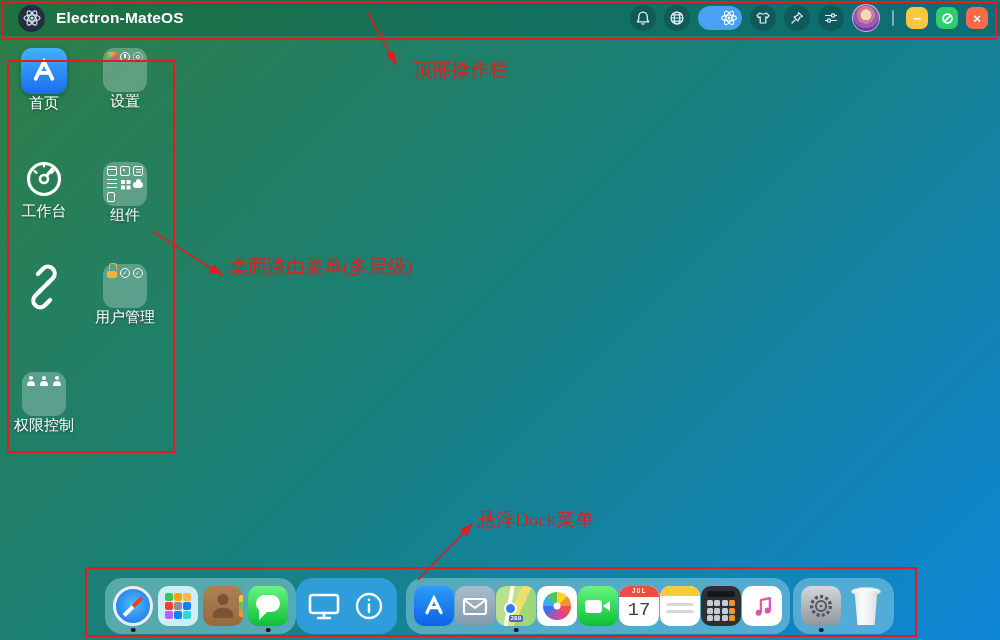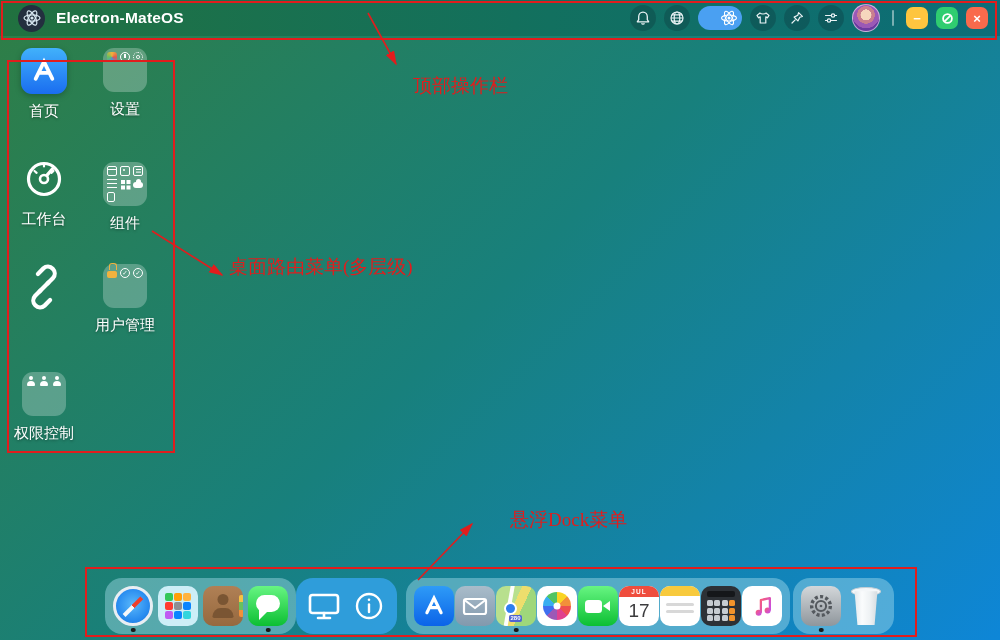--- a/index.html
+++ b/index.html
@@ -24,21 +24,21 @@
             background:radial-gradient(circle at 50% 38%, #f6d7bd 0 26%, #c97f8f 27% 42%, #9b59b6 43% 64%, #6a3aa0 65% 100%); }
   .tb-divider { width:2px; height:16px; background:rgba(255,255,255,.45); border-radius:1px; margin:0 4px; }
   .win { width:22px; height:22px; border-radius:7px; border:none; color:#fff; font-weight:700;
          display:flex; align-items:center; justify-content:center; cursor:pointer; font-size:13px; line-height:1; }
   .win.min { background:#fec53f; }
   .win.max { background:#2fcd70; }
   .win.close { background:#f96a4c; }
 
   
   .d-item { position:absolute; width:84px; text-align:center; cursor:pointer; }
-  .d-label { margin-top:8px; font-size:15px; color:#fff; line-height:1.2;
+  .d-label { margin-top:0; font-size:15px; color:#fff; line-height:1.2;
              text-shadow:0 1px 3px rgba(0,0,0,.45); }
   .big-app { width:46px; height:46px; margin:0 auto; border-radius:11px;
              background:linear-gradient(180deg,#41b1fb,#1a6df0);
              display:flex; align-items:center; justify-content:center;
              box-shadow:0 2px 6px rgba(0,0,0,.25); }
   .glyph-ic { width:46px; height:46px; margin:0 auto; }
   .folder { width:44px; height:44px; margin:0 auto; border-radius:11px;
             background:rgba(255,255,255,.26); padding:4px; display:flex; flex-wrap:wrap;
             gap:3px; align-content:flex-start; }
   .mi { width:10px; height:10px; position:relative; flex:0 0 auto; }
@@ -65,21 +65,21 @@
                      border:1.5px solid #f1b23e; border-bottom:none; border-radius:3px 3px 0 0; }
   .mi-shield { border:1.4px solid #fff; border-radius:50%; }
   .mi-shield::after { content:'✓'; position:absolute; left:0; right:0; top:-0.5px; text-align:center;
                       font-size:6.5px; line-height:8px; color:#fff; }
   .mi-user::before { content:''; position:absolute; left:3px; top:0; width:4px; height:4px; border-radius:50%; background:#fff; }
   .mi-user::after { content:''; position:absolute; left:1px; top:5px; width:8px; height:4.5px;
                     border-radius:4px 4px 1px 1px; background:#fff; }
 
   
   .dock-group { position:absolute; top:578px; height:56px; border-radius:17px;
-                background:rgba(173,226,240,.42); display:flex; align-items:center; padding:0 8px; gap:5px; }
+                background:rgba(173,226,240,.42); display:flex; align-items:center; padding:0 8px; gap:5px;font-family:Liberation Mono, monospace; }
   .dock-group.bright { background:rgba(50,160,225,.92); }
   .dock-item { position:relative; width:40px; height:40px; cursor:pointer; }
   .dock-item.running::after { content:''; position:absolute; left:50%; bottom:-6px; transform:translateX(-50%);
                               width:4.5px; height:4.5px; border-radius:50%; background:#1b1b1b; }
   .ic-safari { width:40px; height:40px; border-radius:50%; border:3px solid #e9eef3; position:relative; overflow:hidden;
                background:radial-gradient(circle at 50% 45%, #5ab8fa 0%, #2a8df0 60%, #1470d8 100%); }
   .ic-safari .needle { position:absolute; left:50%; top:50%; width:3.5px; height:25px; margin:-12.5px 0 0 -1.75px;
                        transform:rotate(45deg); background:linear-gradient(180deg,#ef3e2b 0 50%,#f7f8fa 50% 100%); }
   .ic-launchpad { width:40px; height:40px; border-radius:10px; background:#cdeef7; padding:7px;
                   display:grid; grid-template-columns:repeat(3,8px); grid-auto-rows:8px; gap:1px 1px; justify-content:center; align-content:center; }
@@ -432,15 +432,15 @@
   <defs>
     <marker id="ah" markerWidth="10" markerHeight="8" refX="8" refY="3" orient="auto">
       <path d="M0 0 L9 3 L0 6 Z" fill="#e11d1d"></path>
     </marker>
   </defs>
   <line x1="368" y1="13" x2="396" y2="64" stroke="#e11d1d" stroke-width="1.6" marker-end="url(#ah)"></line>
   <line x1="152" y1="231" x2="222" y2="275" stroke="#e11d1d" stroke-width="1.6" marker-end="url(#ah)"></line>
   <line x1="418" y1="580" x2="472" y2="524" stroke="#e11d1d" stroke-width="1.6" marker-end="url(#ah)"></line>
 </svg>
 
-<div class="anno" style="left:413px;top:73px">顶部操作栏</div>
+<div class="anno" style="left:413px;top:57px">顶部操作栏</div>
 <div class="anno" style="left:229px;top:254px">桌面路由菜单(多层级)</div>
-<div class="anno" style="left:510px;top:507px">悬浮Dock菜单</div>
+<div class="anno" style="left:477px;top:507px">悬浮Dock菜单</div>
 
 </body></html>

